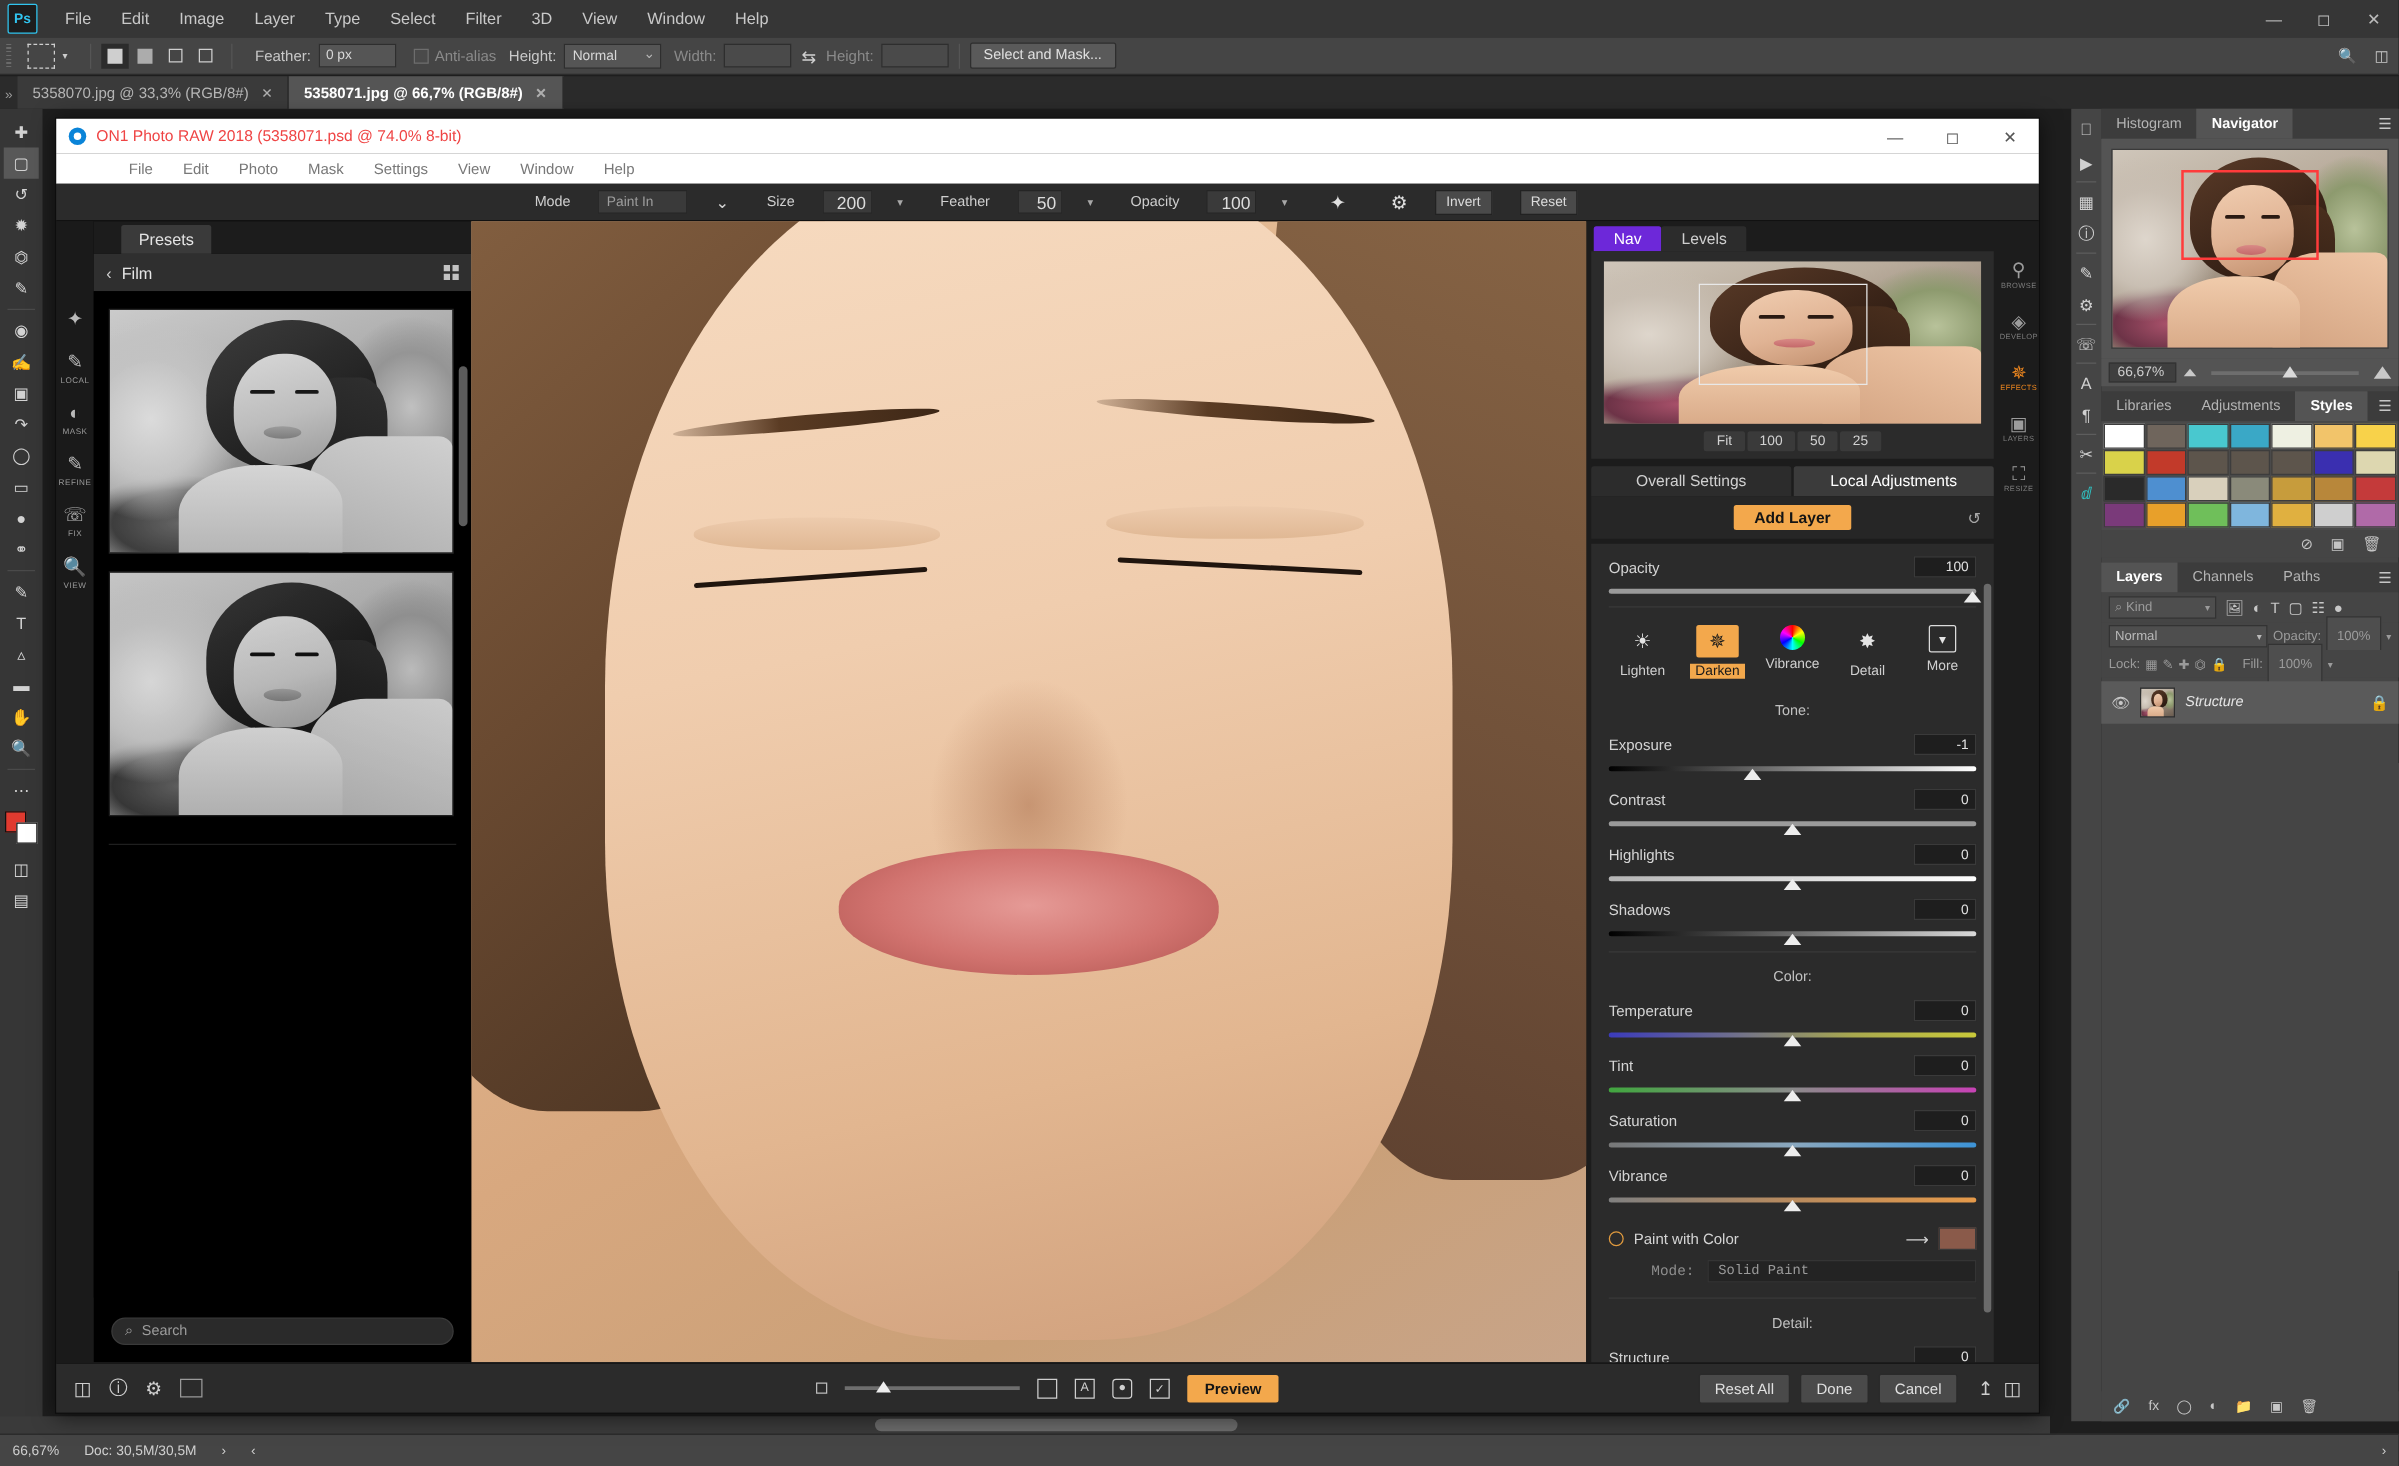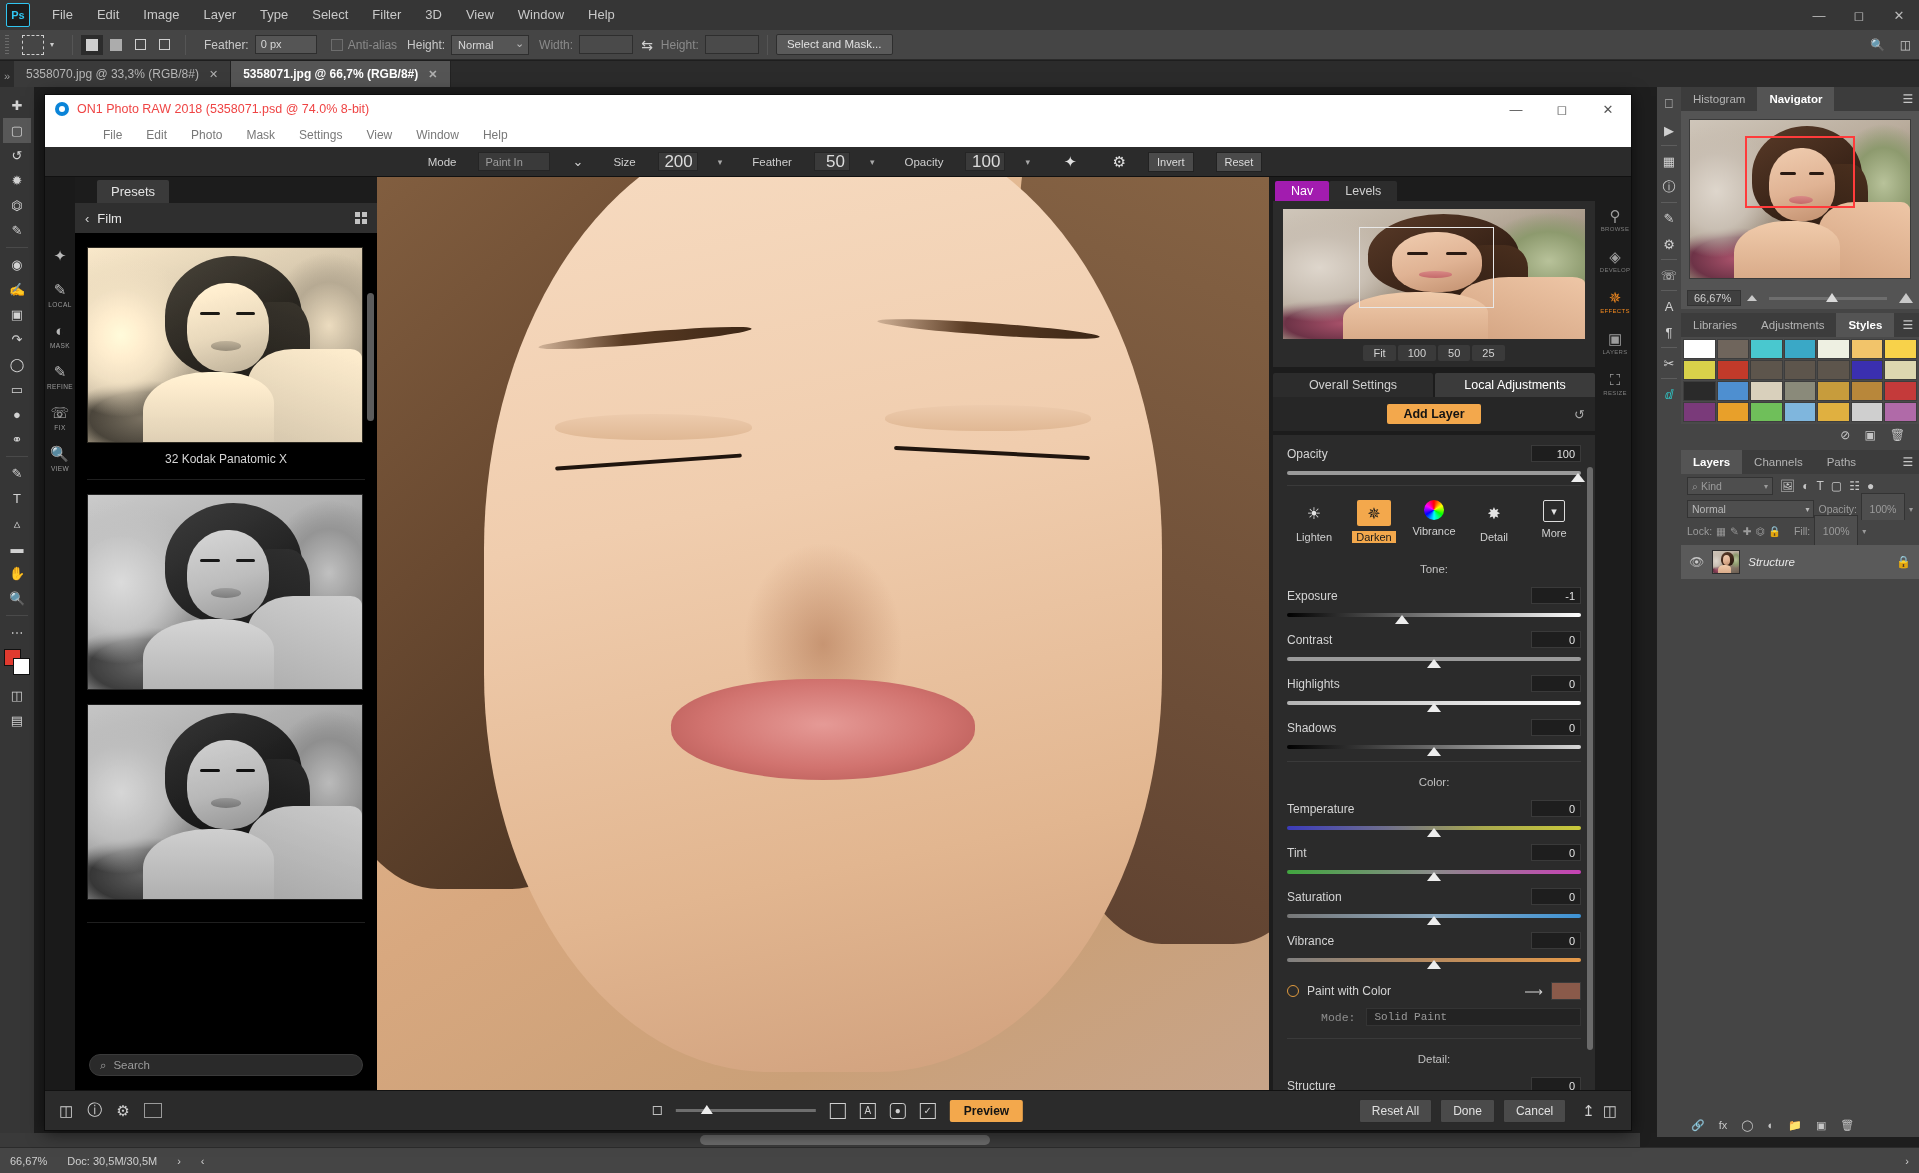--- a/index.html
+++ b/index.html
@@ -133,21 +133,21 @@
   .on1-title-text { font-size:12.5px; color:#ef4444; }
   .on1-wbtns { margin-left:auto; display:flex; }
   .on1-wbtn { width:46px; height:28px; display:flex; align-items:center; justify-content:center; color:#555; font-size:13px;}
   .on1-menubar { height:24px; background:#ffffff; display:flex; align-items:center; padding-left:46px; }
   .on1-menu-item { padding:0 12px; font-size:12px; color:#787878; }
   .on1-toolbar { height:30px; background:#2b2b2b; display:flex; align-items:center; justify-content:center;
      gap:16px; border-bottom:1px solid #111; }
   .tb-label { font-size:11.5px; color:#cfcfcf; margin:0 6px 0 14px;}
   .tb-field { height:19px; background:#3a3a3a; border:1px solid #252525; color:#9d9d9d; font-size:11px;
      display:flex; align-items:center; padding:0 6px; }
-  .tb-num { height:19px; background:#3a3a3a; border:1px solid #252525; color:#dcdcdc; font-size:17px;
+  .tb-num { height:19px; background:#3a3a3a; border:1px solid #252525; color:#dcdcdc; font-size:14px;
      display:flex; align-items:center; justify-content:flex-end; padding:0 4px; }
   .tb-arr { font-size:9px; color:#a8a8a8; margin-left:4px; }
   .tb-btn { height:20px; background:#4a4a4a; border:1px solid #222; color:#dcdcdc; font-size:11px;
      padding:0 8px; line-height:18px; margin-left:6px; }
 
   .on1-body { position:absolute; left:0; top:82px; right:0; bottom:40px; display:flex; }
   .on1-leftrail { width:30px; background:#1a1a1a; display:flex; flex-direction:column; align-items:center; padding-top:70px;}
   .lr-item { display:flex; flex-direction:column; align-items:center; margin-bottom:14px; color:#b9b9b9;}
   .lr-ico { font-size:15px; line-height:18px;}
   .lr-txt { font-size:6.5px; letter-spacing:.4px; color:#9a9a9a; margin-top:2px;}
@@ -174,21 +174,21 @@
   .on1-right { width:362px; background:#1c1c1c; display:flex; }
   .on1-rightmain { flex:1; display:flex; flex-direction:column; min-width:0;}
   .on1-rightrail { width:32px; background:#1c1c1c; display:flex; flex-direction:column; align-items:center; padding-top:30px;}
   .rr-item { display:flex; flex-direction:column; align-items:center; margin-bottom:16px; }
   .rr-ico { font-size:15px; color:#9c9c9c;}
   .rr-txt { font-size:6px; color:#7d7d7d; letter-spacing:.3px; margin-top:1px;}
   .rr-item.active .rr-ico{ color:#f0881f;} .rr-item.active .rr-txt{color:#f0881f;}
 
   .nv-tabs { height:24px; display:flex; align-items:flex-end; padding-left:6px; }
   .nv-tab { font-size:12.5px; padding:3px 16px; color:#cfcfcf; background:#2c2c2c; border-radius:2px 2px 0 0;}
-  .nv-tab.active { background:#a21caf; color:#fff;}
+  .nv-tab.active { background:#6d28d9; color:#fff;}
   .nv-body { background:#2b2b2b; margin:0 4px; padding:8px 10px 4px;}
   .nv-thumb { width:100%; height:130px; position:relative; overflow:hidden;}
   .nv-rect { position:absolute; left:25%; top:14%; width:45%; height:62%; border:1.5px solid #e8e8e8;}
   .nv-zoom { display:flex; justify-content:center; gap:2px; padding:6px 0 2px;}
   .nv-zbtn { font-size:11px; color:#d2d2d2; background:#3a3a3a; padding:2px 10px; border-radius:2px;}
 
   .os-tabs { display:flex; padding:6px 4px 0; gap:2px;}
   .os-tab { flex:1; text-align:center; font-size:12.5px; padding:5px 0; background:#2c2c2c; color:#d0d0d0; border-radius:2px 2px 0 0;}
   .os-tab.active { background:#3b3b3b; color:#fff;}
   .addlayer-bar { background:#262626; margin:0 4px; height:34px; display:flex; align-items:center; justify-content:center; position:relative;}
@@ -636,36 +636,20 @@
           <span class="gridico">
               <i></i>
               <i></i>
               <i></i>
               <i></i>
             </span>
         </div>
         <div class="presets-list">
           <div class="pscroll"></div>
           <div class="preset-card">
-            <div class="preset-img ph-sepia">
-              <div class="photo">
-                  <div class="ph-bg"></div>
-                  <div class="ph-hair"></div>
-                  <div class="ph-hair2"></div>
-              <div class="ph-arm"></div>
-                  <div class="ph-shoulder"></div>
-                  <div class="ph-face"></div>
-              <div class="ph-eye" style="left:41%;top:33%;width:7%"></div>
-              <div class="ph-eye" style="left:54%;top:33%;width:7%"></div>
-                  <div class="ph-lip"></div>
-                </div>
-            </div>
-            <div class="preset-name">32 Kodak Panatomic X</div>
-          </div>
-          <div class="preset-card">
             <div class="preset-img ph-sepia" style="filter:grayscale(1) contrast(1.05)">
               <div class="photo">
                   <div class="ph-bg"></div>
                   <div class="ph-hair"></div>
                   <div class="ph-hair2"></div>
               <div class="ph-arm"></div>
                   <div class="ph-shoulder"></div>
                   <div class="ph-face"></div>
               <div class="ph-eye" style="left:41%;top:33%;width:7%"></div>
               <div class="ph-eye" style="left:54%;top:33%;width:7%"></div>

